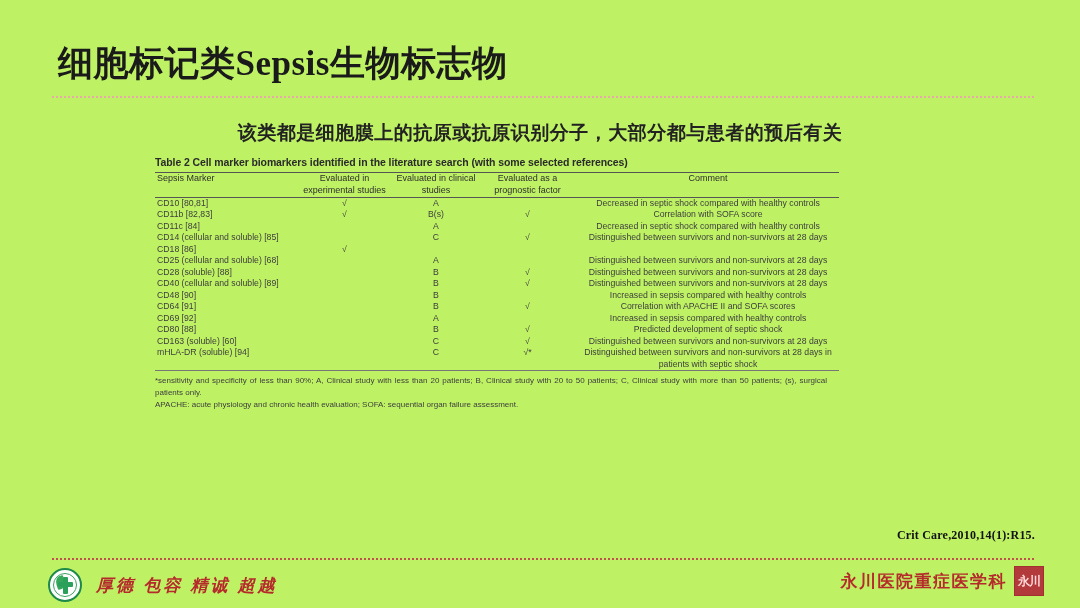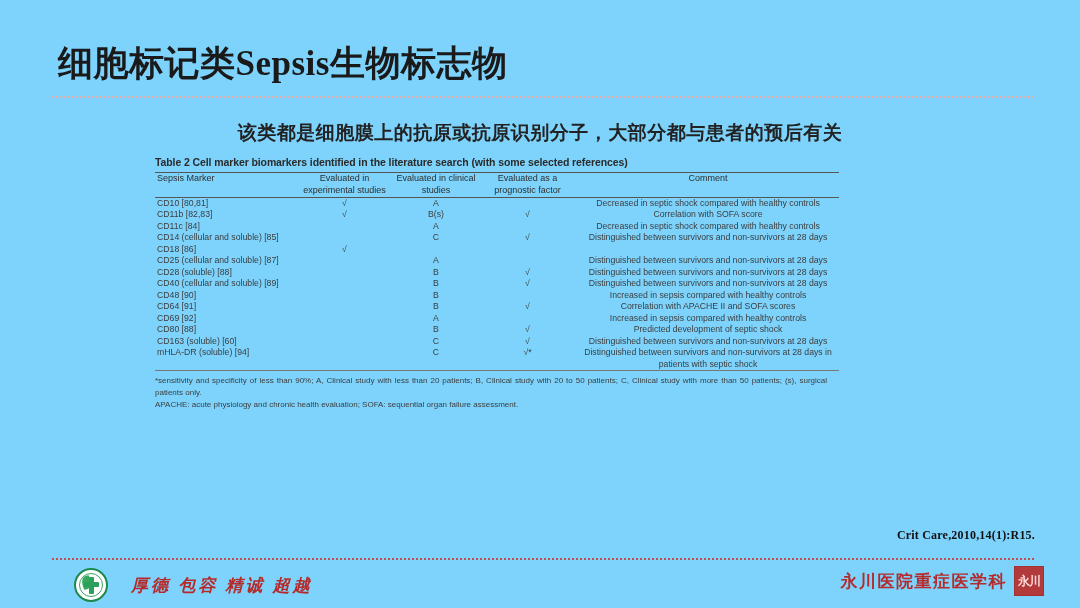--- a/index.html
+++ b/index.html
@@ -10,21 +10,21 @@
     width: 1080px;
     height: 608px;
     background: #ffffff;
     font-family: "Liberation Sans", sans-serif;
     overflow: hidden;
     position: relative;
   }
   .slide {
     position: absolute;
     inset: 0;
-    background: #7dd3fc;
+    background: #bef264;
   }
 
   
   .slide-title {
     position: absolute;
     left: 58px;
     top: 40px;
     font-family: "Liberation Serif", "DejaVu Serif", serif;
     font-size: 35px;
     font-weight: bold;
@@ -140,25 +140,25 @@
   .footer-rule {
     position: absolute;
     left: 52px;
     top: 558px;
     width: 982px;
     height: 0;
     border-top: 2px dotted #c0504d;
   }
   .footer-left {
     position: absolute;
-    left: 74px;
+    left: 48px;
     top: 568px;
     display: flex;
     align-items: center;
-    gap: 23px;
+    gap: 14px;
   }
   .logo-mark {
     width: 34px;
     height: 34px;
     position: relative;
     flex: none;
   }
   .logo-mark .ring-outer {
     position: absolute;
     inset: 0;
@@ -296,21 +296,21 @@
           <td class="c-comment">Distinguished between survivors and non-survivors at 28 days</td>
         </tr>
         <tr>
           <td class="c-marker">CD18 [86]</td>
           <td class="c-exp">√</td>
           <td class="c-clin"></td>
           <td class="c-prog"></td>
           <td class="c-comment"></td>
         </tr>
         <tr>
-          <td class="c-marker">CD25 (cellular and soluble) [87]</td>
+          <td class="c-marker">CD25 (cellular and soluble) [68]</td>
           <td class="c-exp"></td>
           <td class="c-clin">A</td>
           <td class="c-prog"></td>
           <td class="c-comment">Distinguished between survivors and non-survivors at 28 days</td>
         </tr>
         <tr>
           <td class="c-marker">CD28 (soluble) [88]</td>
           <td class="c-exp"></td>
           <td class="c-clin">B</td>
           <td class="c-prog">√</td>

